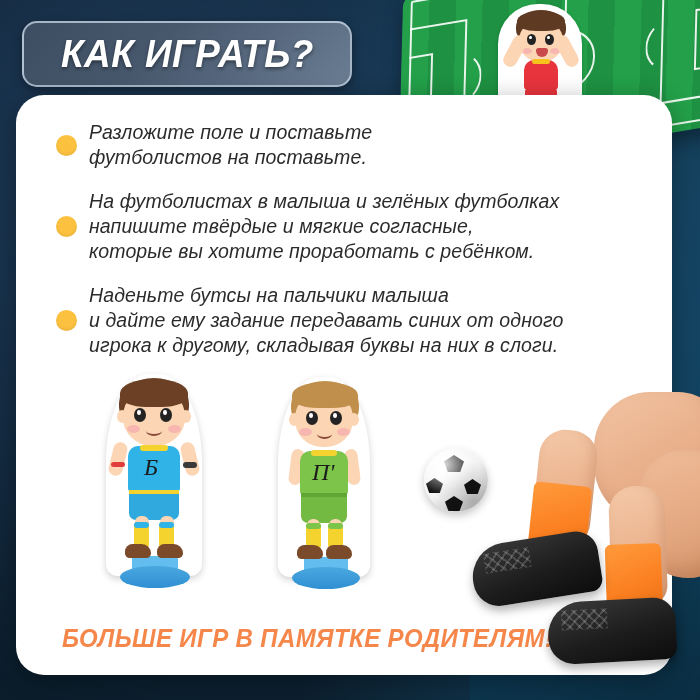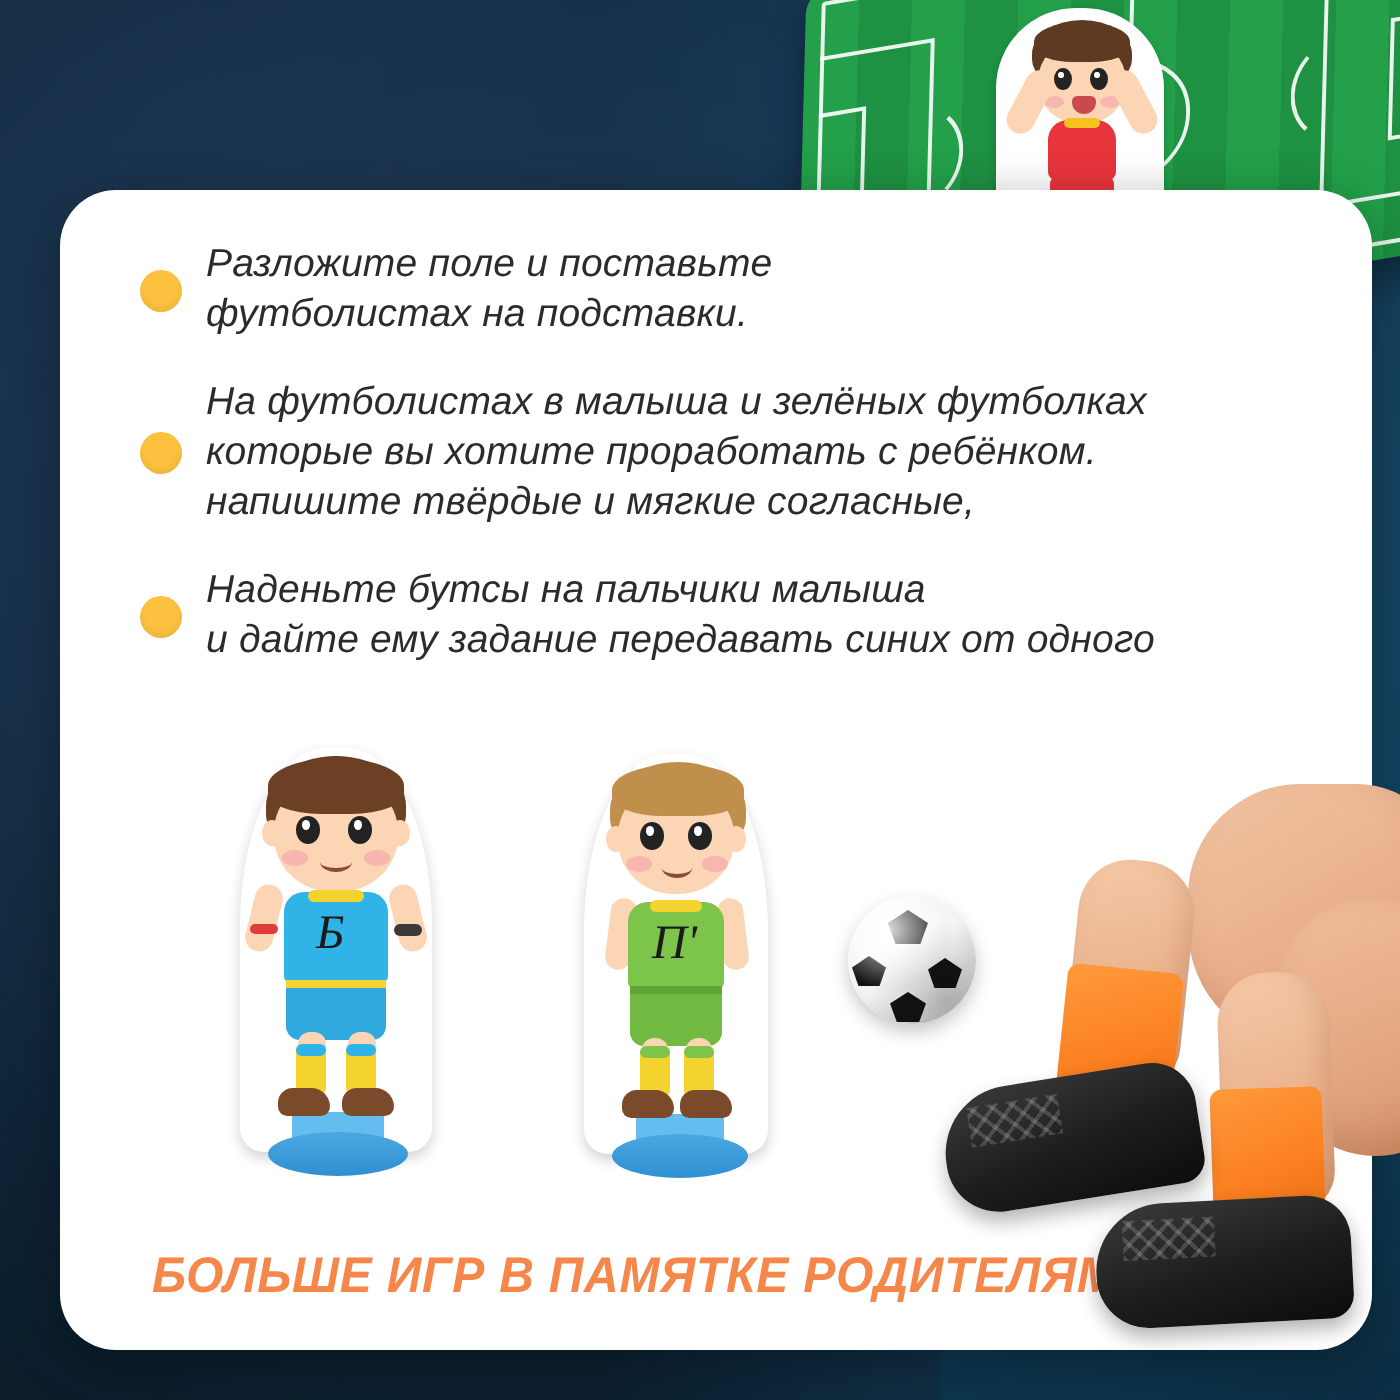--- a/index.html
+++ b/index.html
@@ -31,21 +31,21 @@
     display:flex;align-items:center;justify-content:center;
   }
   .title-pill span{
     font-style:italic;font-weight:bold;font-size:38px;letter-spacing:.5px;
     color:#ffffff;text-shadow:0 2px 4px rgba(0,0,0,.45);
     transform:scaleX(.97);white-space:nowrap;
   }
 
   
   .card{
-    position:absolute;left:30px;top:95px;width:656px;height:580px;
+    position:absolute;left:16px;top:95px;width:656px;height:580px;
     background:#ffffff;border-radius:28px;
     box-shadow:0 6px 26px rgba(0,0,0,.33);
     overflow:hidden;
   }
 
   
   .list{position:absolute;left:40px;top:25px;width:600px;}
   .bullet-row{display:flex;align-items:center;margin-bottom:18px;}
   .dot{width:21px;height:21px;border-radius:50%;background:#fbc13f;flex:0 0 21px;
        box-shadow:inset 0 -2px 3px rgba(0,0,0,.06);}
@@ -163,20 +163,23 @@
 </head>
 <body>
 
 <div class="stage">
 
   <div class="bg"></div>
   <div class="bg-mid"></div>
   <div class="bg-right"></div>
   <div class="bg-vig"></div>
 
+  <div class="title-pill">
+    <span>КАК ИГРАТЬ?</span>
+  </div>
 
   <div class="field-wrap">
     <div class="field">
       <div class="fline-out"></div>
       <div class="fmid"></div>
       <div class="fcirc"></div>
       <div class="fspot"></div>
       <div class="fboxL"></div>
       <div class="fboxR"></div>
       <div class="fgoalL"></div>
@@ -216,38 +219,39 @@
   </div>
 
   <div class="card">
 
     <div class="list">
 
       <div class="bullet-row">
         <div class="dot"></div>
         <div class="btext">
           <div>Разложите поле и поставьте</div>
-          <div>футболистах на подставки.</div>
+          <div>футболистов на поставьте.</div>
         </div>
       </div>
 
       <div class="bullet-row">
         <div class="dot"></div>
         <div class="btext">
           <div>На футболистах в малыша и зелёных футболках</div>
+          <div>напишите твёрдые и мягкие согласные,</div>
           <div>которые вы хотите проработать с ребёнком.</div>
-          <div>напишите твёрдые и мягкие согласные,</div>
         </div>
       </div>
 
       <div class="bullet-row">
         <div class="dot"></div>
         <div class="btext">
           <div>Наденьте бутсы на пальчики малыша</div>
           <div>и дайте ему задание передавать синих от одного</div>
+          <div>игрока к другому, складывая буквы на них в слоги.</div>
         </div>
       </div>
     </div>
 
     <div class="figure" style="left:78px;top:275px;width:120px;height:230px;">
       <div class="fig-cut" style="left:12px;top:4px;width:96px;height:202px;"></div>
       <div class="base-tab" style="left:38px;top:186px;width:46px;height:16px;"></div>
       <div class="base" style="left:26px;top:196px;width:70px;height:22px;"></div>
 
       <div class="hair" style="left:25px;top:8px;width:70px;height:50px;background:#6b4024;"></div>

